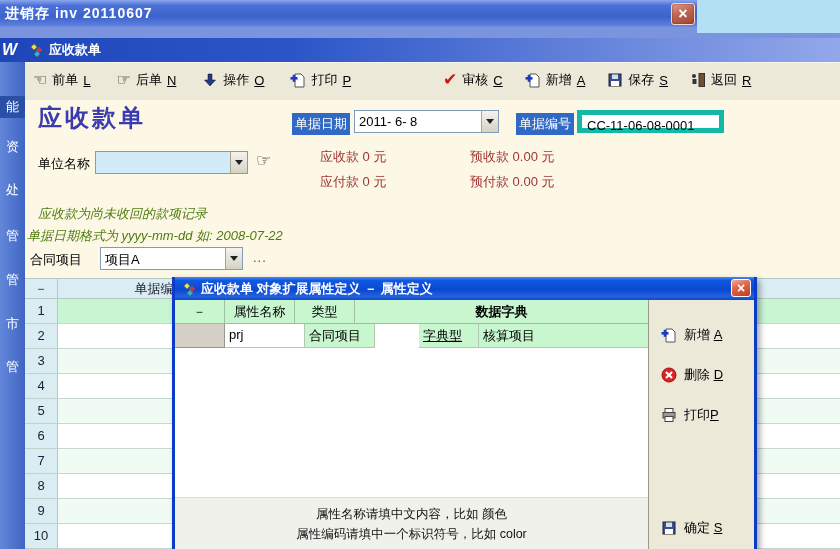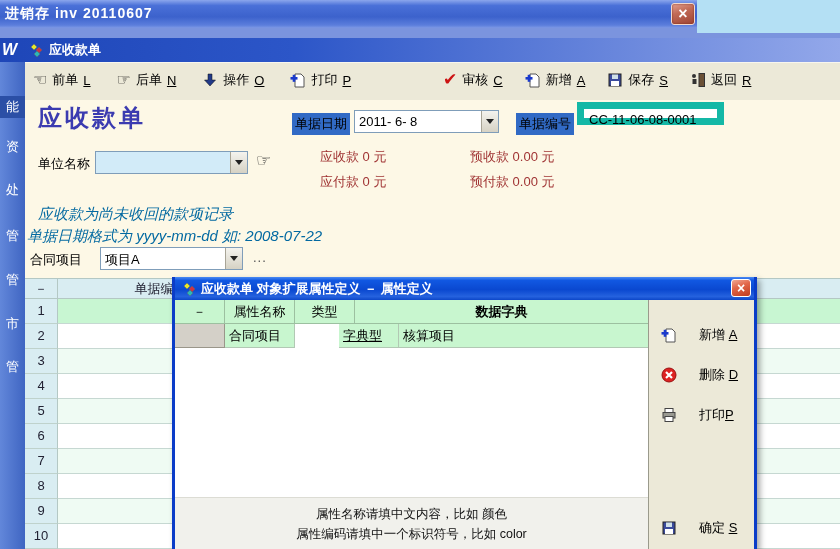--- a/index.html
+++ b/index.html
@@ -38,44 +38,44 @@
 .tb-group{position:absolute;top:8px;display:flex;}
 .tb-left{left:8px;gap:26px;}
 .tb-right{left:418px;gap:22px;}
 .tb-btn{display:flex;align-items:center;gap:5px;font-size:13px;color:#000;cursor:default;}
 .hotkey{text-decoration:underline;}
 .glyph{font-size:16px;line-height:16px;}
 
 
 .form{position:absolute;left:25px;top:100px;width:815px;height:449px;background:#fdf8e6;}
 .heading{position:absolute;left:13px;top:2px;font-size:24px;font-weight:bold;color:#3b3bb0;letter-spacing:3px;}
-.label-hl{background:#316ac5;color:#000000;padding:2px 3px;font-size:13px;position:absolute;}
+.label-hl{background:#316ac5;color:#ffffff;padding:2px 3px;font-size:13px;position:absolute;}
 .date-label{left:267px;top:13px;}
 .no-label{left:491px;top:13px;}
 .combo{display:flex;border:1px solid #7f9db9;background:#fff;height:23px;align-items:stretch;position:absolute;}
 .combo .val{flex:1;padding:3px 4px;font-size:13px;white-space:nowrap;overflow:hidden;}
 .combo .btn{width:17px;background:linear-gradient(180deg,#f4f3ee,#d6d2c4);border-left:1px solid #a8a496;
  display:flex;align-items:center;justify-content:center;}
 .tri{width:0;height:0;border-left:4px solid transparent;border-right:4px solid transparent;border-top:5px solid #222;}
 .date-combo{left:329px;top:10px;width:145px;gap:28px;}
 .unit-combo{left:70px;top:51px;width:153px;}
 .unit-combo .val{background:#d2ebf8;}
 .contract-combo{left:75px;top:147px;width:143px;}
-.textbox{position:absolute;border:7px solid #14b8a6;background:#fff;height:23px;padding:3px 5px;font-size:13px;left:552px;top:2px;width:147px;}
+.textbox{position:absolute;border:5px solid #14b8a6;background:#fff;height:23px;padding:3px 5px;font-size:13px;left:552px;top:10px;width:147px;}
 .plain-label{position:absolute;font-size:13px;color:#000;}
 .unit-label{left:13px;top:55px;}
 .contract-label{left:5px;top:151px;}
 .hand{position:absolute;left:231px;top:50px;font-size:17px;color:#222;}
 .more-btn{position:absolute;left:228px;top:150px;color:#555;font-size:13px;letter-spacing:1px;}
 .amount{position:absolute;color:#a03434;font-size:13px;}
 .amt-recv{left:295px;top:48px;text-align:center;}
 .amt-prerecv{left:445px;top:48px;}
 .amt-pay{left:295px;top:73px;}
 .amt-prepay{left:445px;top:73px;}
-.hint{position:absolute;color:#0369a1;font-style:italic;font-size:15px;}
+.hint{position:absolute;color:#4d7c0f;font-style:italic;font-size:13px;}
 .hint1{left:13px;top:105px;}
 .hint2{left:2px;top:127px;}
 
 
 .grid{position:absolute;left:0;top:178px;width:815px;}
 .grid-header{display:flex;height:21px;border-top:1px solid #b4c8c4;font-size:13px;}
 .gh{background:#d9edf2;border-right:1px solid #b4c8c4;border-bottom:1px solid #b4c8c4;
  text-align:center;line-height:20px;color:#223;}
 .gh-corner{width:33px;}
 .gh-col{width:206px;}
@@ -110,21 +110,21 @@
 .dc{border-right:1px solid #b2c8b4;border-bottom:1px solid #b2c8b4;padding:3px 4px;white-space:nowrap;overflow:hidden;}
 .dc1{width:50px;background:#d4d0c8;border-right:1px solid #9a968a;border-bottom:1px solid #9a968a;}
 .dc2{width:80px;background:#fff;}
 .dc3{width:70px;background:#c8f6cf;}
 .dc4{width:60px;background:#c8f6cf;margin-left:44px;}
 .dc5{flex:1;background:#c8f6cf;border-right:none;}
 .u{text-decoration:underline;}
 .dlg-space{flex:1;background:#fff;}
 .dlg-hints{height:52px;background:#f1f1ec;border-top:1px solid #dcdcd4;padding:6px 13px 0;font-size:12.5px;color:#111;line-height:20px;text-align:center;}
 .dlg-side{flex:1;background:#ece9d8;border-left:1px solid #9a9a8c;position:relative;}
-.side-btn{position:absolute;left:12px;display:flex;align-items:center;gap:22px;font-size:13px;color:#000;}
+.side-btn{position:absolute;left:12px;display:flex;align-items:center;gap:7px;font-size:13px;color:#000;}
 .sb-add{top:26px;}
 .sb-del{top:66px;align-items:center;}
 .sb-print{top:106px;}
 .sb-ok{bottom:12px;}
 .icon16{width:16px;height:16px;display:block;}
 .check{color:#cc1414;font-size:17px;font-weight:bold;line-height:16px;}
 </style>
 </head>
 <body>
 
@@ -340,20 +340,21 @@
     <div class="dlg-body">
       <div class="dlg-main">
         <div class="dlg-grid-h">
           <div class="dh dh1">－</div>
           <div class="dh dh3">属性名称</div>
           <div class="dh dh4">类型</div>
           <div class="dh dh5">数据字典</div>
         </div>
         <div class="dlg-grid-r">
           <div class="dc dc1"></div>
+          <div class="dc dc2">prj</div>
           <div class="dc dc3">合同项目</div>
           <div class="dc dc4 u">字典型</div>
           <div class="dc dc5">核算项目</div>
         </div>
         <div class="dlg-space"></div>
         <div class="dlg-hints">
           <div>属性名称请填中文内容，比如 颜色</div>
           <div>属性编码请填中一个标识符号，比如 color</div>
         </div>
       </div>

